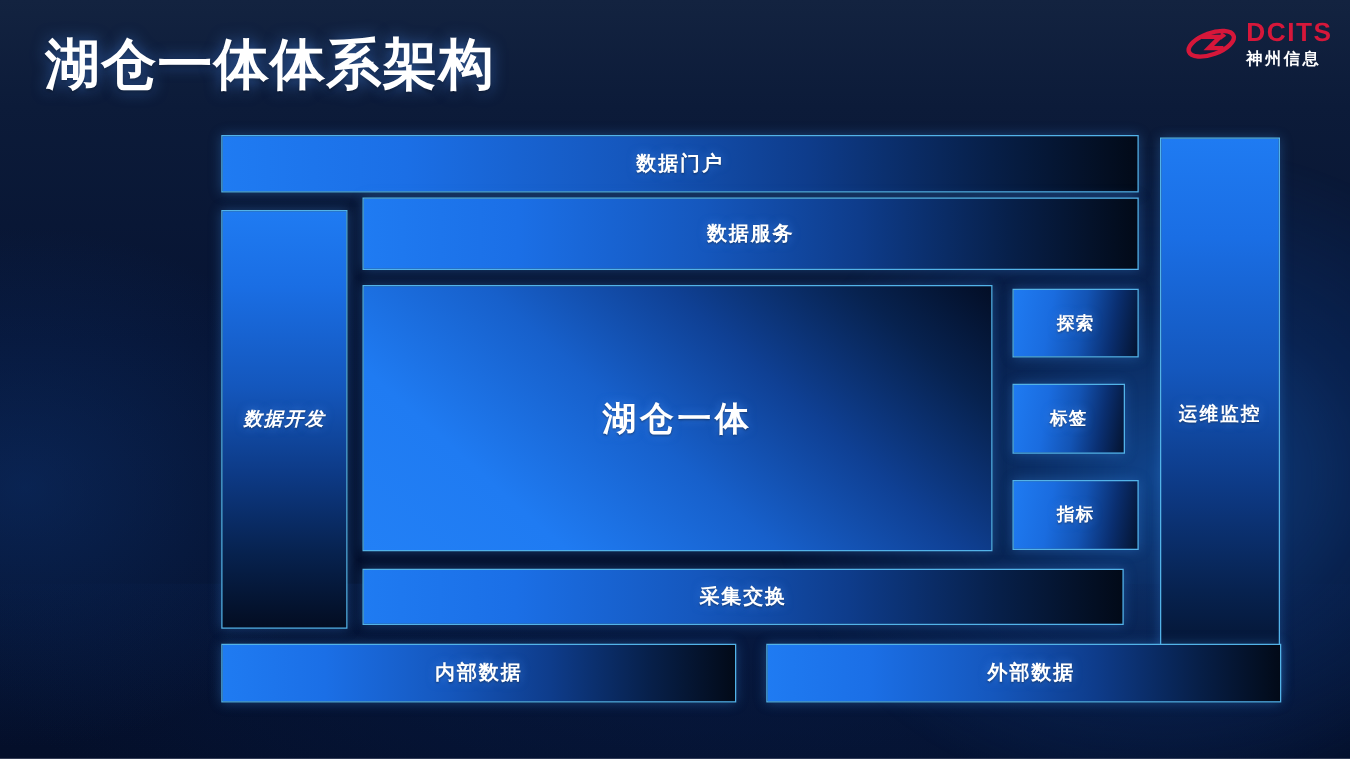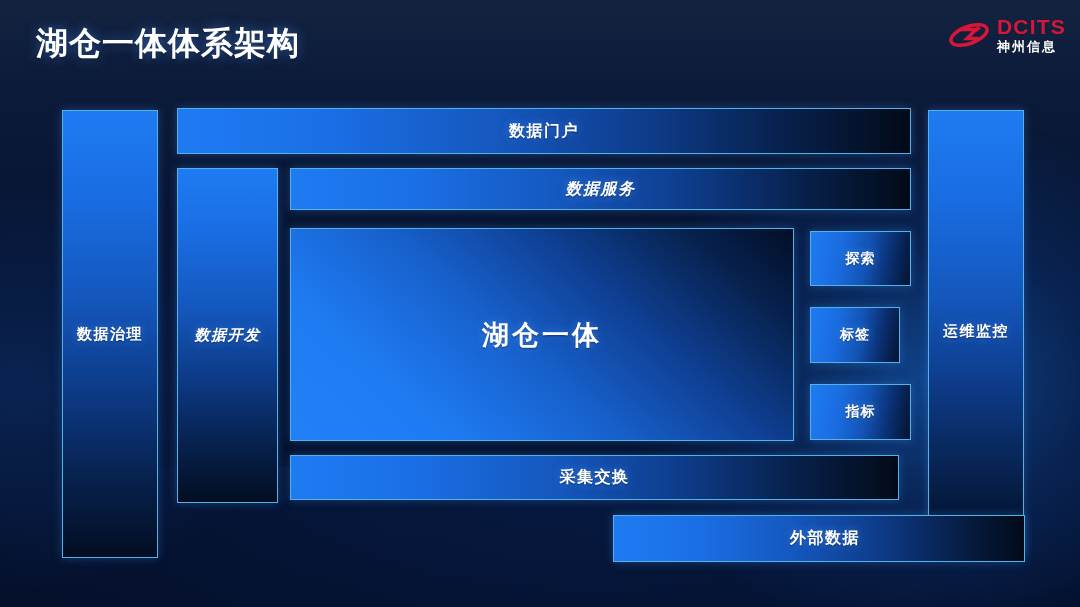--- a/index.html
+++ b/index.html
@@ -40,21 +40,21 @@
   .bg-glow-bottom {
     position:absolute;
     left:0; bottom:-120px; width:1080px; height:260px;
     background:radial-gradient(ellipse at 55% 0%, rgba(10,38,92,0.45) 0%, rgba(4,14,38,0) 75%);
   }
 
   
   .title {
     position:absolute;
     left:36px; top:22px;
-    font-size:32px; font-weight:bold;
+    font-size:44px; font-weight:bold;
     color:#ffffff;
     letter-spacing:1px;
     text-shadow:0 0 12px rgba(80,150,255,0.55), 0 2px 3px rgba(0,0,0,0.5);
     white-space:nowrap;
   }
 
   .logo {
     position:absolute;
     right:14px; top:16px;
     display:flex; align-items:center; gap:7px;
@@ -124,33 +124,30 @@
       </g>
       <path d="M30 22 L56 22 L38 40 L58 40" fill="none" stroke="#d6173a" stroke-width="7" stroke-linecap="square"></path>
       <path d="M57 13 L66 20 L57 27" fill="#d6173a"></path>
     </svg>
     <div class="logo-text">
       <span class="logo-en">DCITS</span>
       <span class="logo-cn">神州信息</span>
     </div>
   </div>
 
-  <div class="box grad-v t15" style="left:62px; top:110px; width:96px; height:448px;">
-    <span>数据治理</span>
-  </div>
 
   <div class="box grad-h t16" style="left:177px; top:108px; width:734px; height:46px;">
     <span>数据门户</span>
   </div>
 
   <div class="box grad-v t15" style="left:177px; top:168px; width:101px; height:335px;font-style:italic;">
     <span>数据开发</span>
   </div>
 
-  <div class="box grad-h t16" style="left:290px; top:168px; width:621px; height:42px;font-style:italic;">
+  <div class="box grad-h t16" style="left:290px; top:158px; width:621px; height:58px;">
     <span>数据服务</span>
   </div>
 
   <div class="box grad-d t28" style="left:290px; top:228px; width:504px; height:213px;">
     <span>湖仓一体</span>
   </div>
 
   <div class="box grad-s t14" style="left:810px; top:231px; width:101px; height:55px;">
     <span>探索</span>
   </div>
@@ -162,17 +159,20 @@
   </div>
 
   <div class="box grad-h t16" style="left:290px; top:455px; width:609px; height:45px;">
     <span>采集交换</span>
   </div>
 
   <div class="box grad-v t15" style="left:928px; top:110px; width:96px; height:443px;">
     <span>运维监控</span>
   </div>
 
+  <div class="box grad-h t16" style="left:177px; top:515px; width:412px; height:47px;">
+    <span>内部数据</span>
+  </div>
   <div class="box grad-h t16" style="left:613px; top:515px; width:412px; height:47px;padding-left:12px;">
     <span>外部数据</span>
   </div>
 
 </div>
 
 </body></html>

